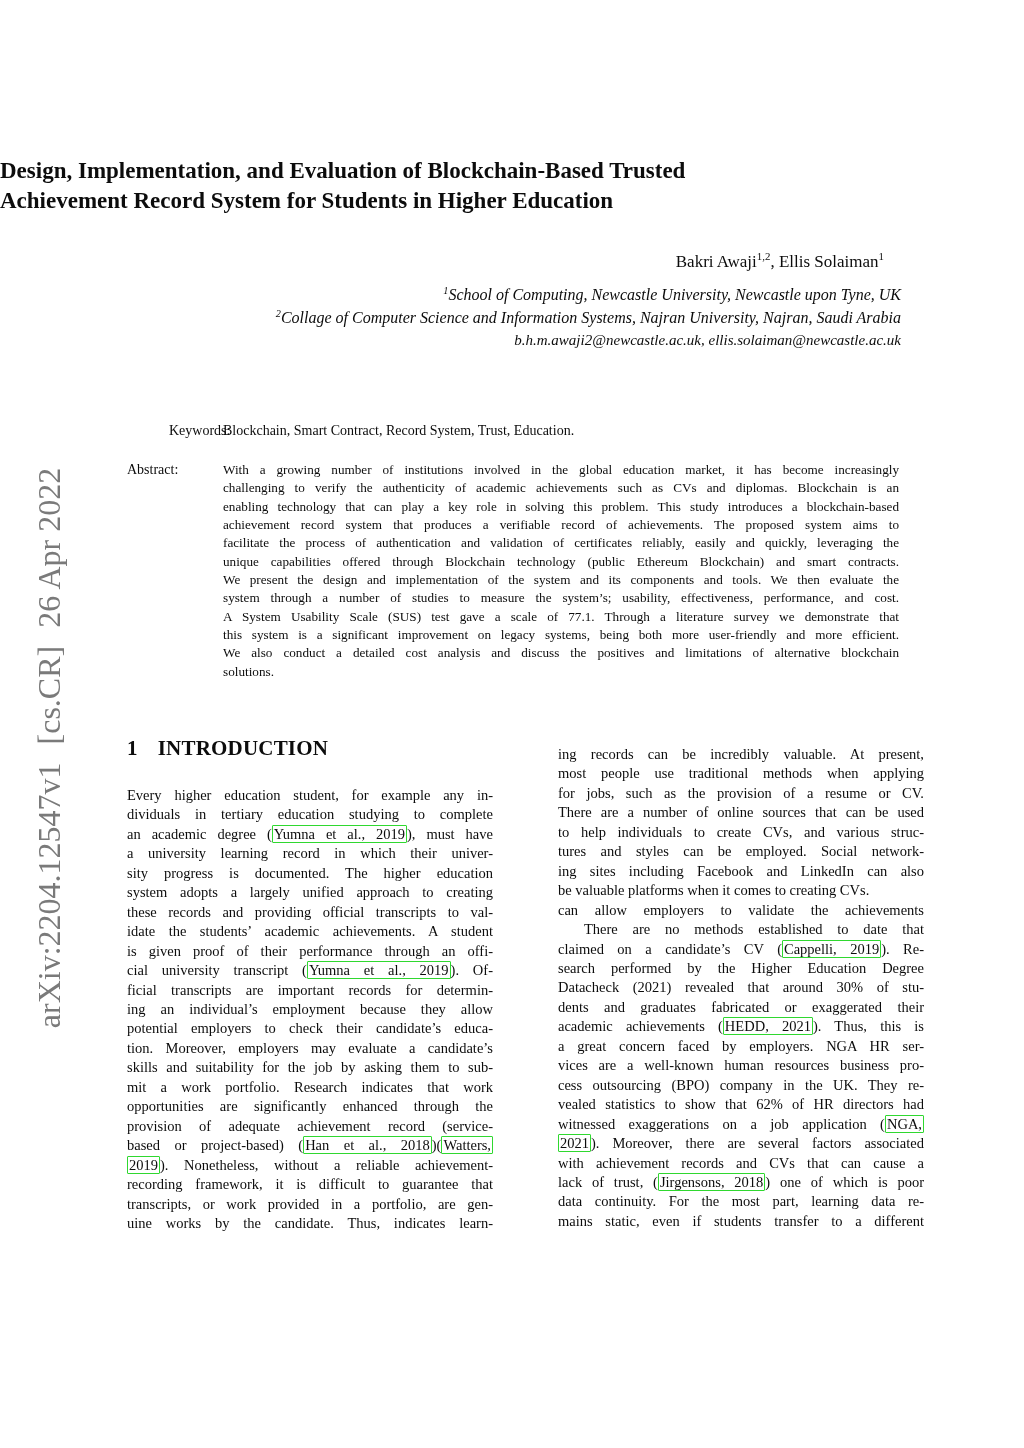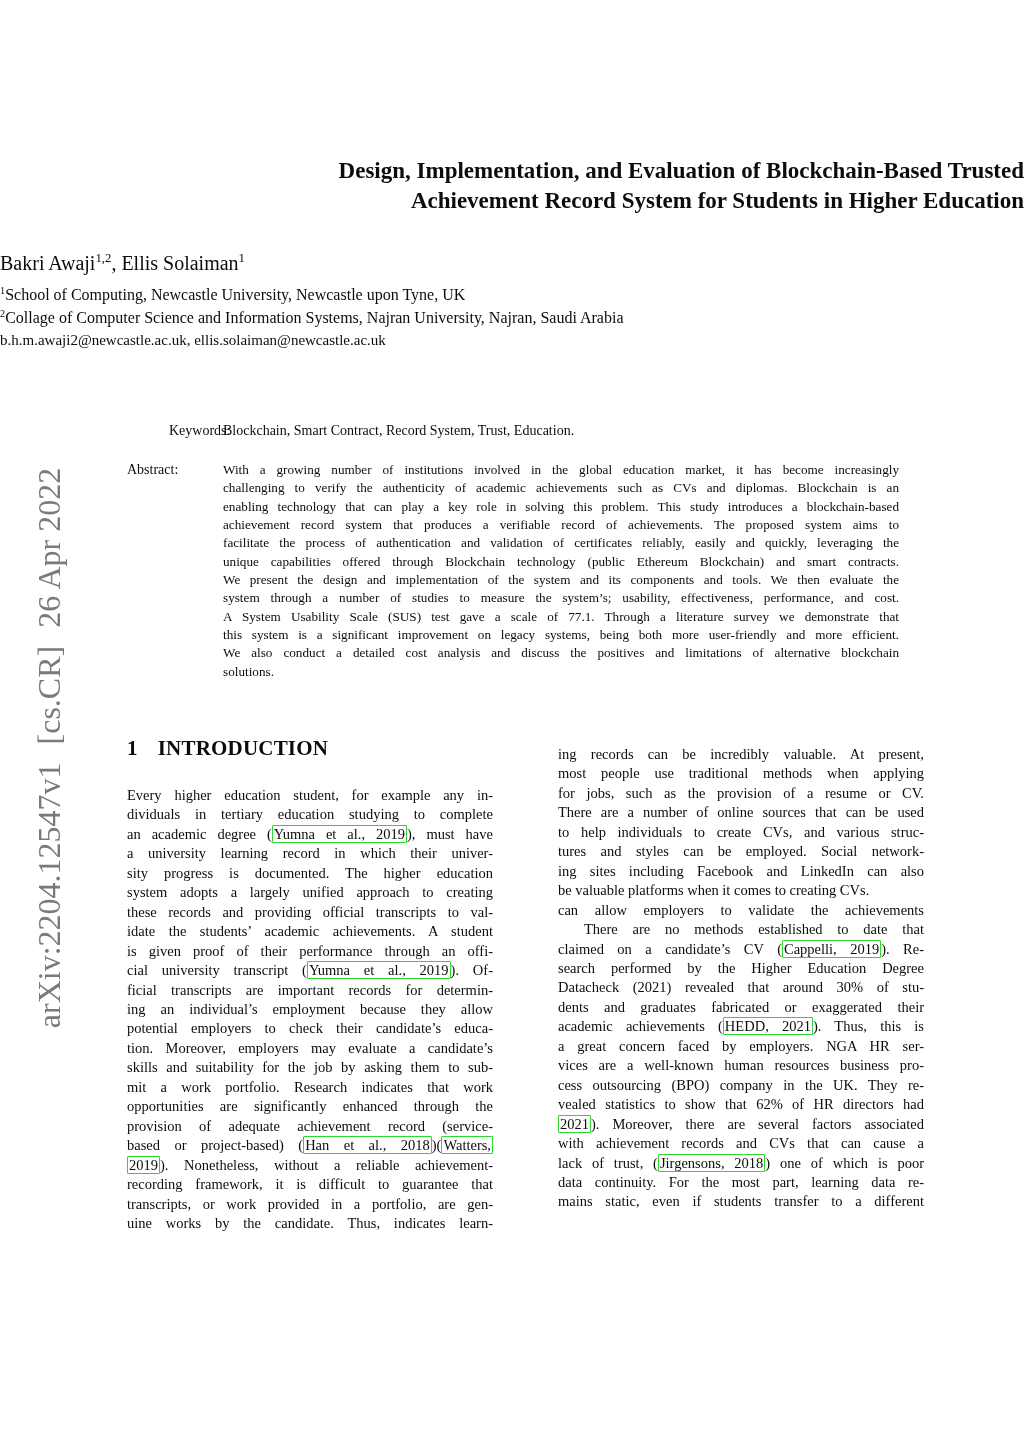--- a/index.html
+++ b/index.html
@@ -16,33 +16,33 @@
   .page{position:absolute;inset:0;background:#ffffff;}
 
   .watermark{
     position:absolute;left:49px;top:748px;
     transform:translate(-50%,-50%) rotate(-90deg);
     white-space:nowrap;font-size:32px;color:var(--wm);
   }
   .watermark span{margin:0 9px;}
 
   .title{
-    position:absolute;top:156px;left:0;width:1024px;text-align:right;
+    position:absolute;top:156px;left:0;width:1024px;text-align:left;
     font-size:23px;font-weight:bold;line-height:30px;
   }
 
   .authors{
-    position:absolute;top:252px;left:0;width:884px;text-align:left;
-    font-size:20px;
+    position:absolute;top:252px;left:0;width:884px;text-align:right;
+    font-size:17px;
   }
   sup{font-size:64%;line-height:0;}
 
   .affils{
-    position:absolute;top:284px;left:0;width:901px;text-align:left;
-    font-size:16px;line-height:22.5px;
+    position:absolute;top:284px;left:0;width:901px;text-align:right;
+    font-style:italic;font-size:16px;line-height:22.5px;
   }
   .emails{font-size:15px;}
 
   .side-label{
     position:absolute;left:127px;font-size:14px;
   }
   .kw-label{top:423px;margin-left:42px;}
   .kw-text{
     position:absolute;left:223px;top:423px;font-size:14px;
   }
@@ -158,20 +158,21 @@
       <div class="tline ind">There are no methods established to date that</div>
       <div class="tline">claimed on a candidate’s CV (<span class="cite">Cappelli, 2019</span>).  Re-</div>
       <div class="tline">search performed by the Higher Education Degree</div>
       <div class="tline">Datacheck (2021) revealed that around 30% of stu-</div>
       <div class="tline">dents and graduates fabricated or exaggerated their</div>
       <div class="tline">academic achievements (<span class="cite">HEDD, 2021</span>). Thus, this is</div>
       <div class="tline">a great concern faced by employers.  NGA HR ser-</div>
       <div class="tline">vices are a well-known human resources business pro-</div>
       <div class="tline">cess outsourcing (BPO) company in the UK. They re-</div>
       <div class="tline">vealed statistics to show that 62% of HR directors had</div>
+      <div class="tline">witnessed exaggerations on a job application (<span class="cite">NGA,</span></div>
       <div class="tline"><span class="cite">2021</span>). Moreover, there are several factors associated</div>
       <div class="tline">with achievement records and CVs that can cause a</div>
       <div class="tline">lack of trust, (<span class="cite">Jirgensons, 2018</span>) one of which is poor</div>
       <div class="tline">data continuity.  For the most part, learning data re-</div>
       <div class="tline">mains static, even if students transfer to a different</div>
     </div>
 
 </div>
 
 </body></html>

